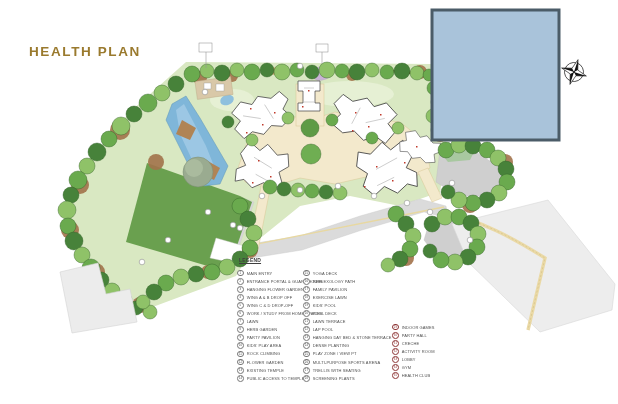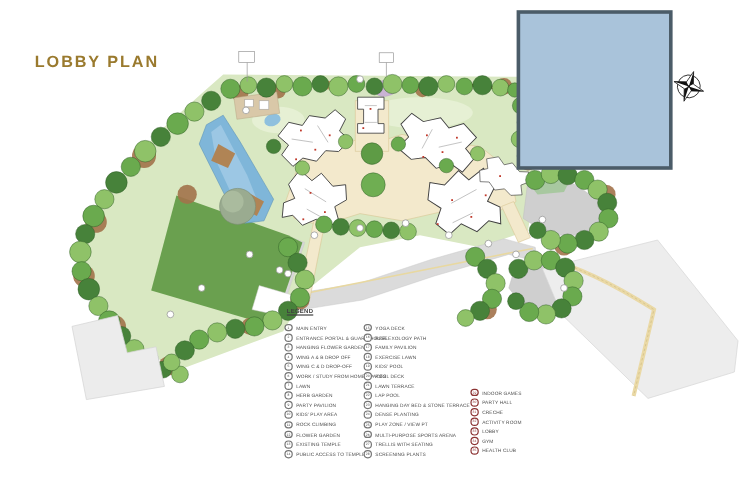--- a/index.html
+++ b/index.html
@@ -21,21 +21,21 @@
       font-size:2.8px;line-height:4.8px;text-align:center;color:#4a4a4a;background:#fff;}
   .lt{font-size:4px;color:#4f4f4f;letter-spacing:.1px;}
   .lcol3 .ln{border-color:#8c3333;color:#8c3333;}
   .lcol3 .lt{color:#4f4f4f;}
 </style>
 </head>
 <body>
 
 <div class="canvas">
 
-  <h1 class="page-title">LOBBY PLAN</h1>
+  <h1 class="page-title">HEALTH PLAN</h1>
 
   <svg width="618" height="404" viewBox="0 0 618 404">
 
     <g>
       <polygon points="186,62 432,64 447,150 440,192 400,206 350,196 300,206 258,240 236,276 150,308 92,280 66,214 80,170 130,112 168,78" fill="#d9e8c2" stroke="none"></polygon>
       <ellipse cx="210" cy="215" rx="30" ry="17" fill="#e6f0d4" transform="rotate(-18 210 215)"></ellipse>
       <ellipse cx="350" cy="94" rx="44" ry="13" fill="#e6f0d4"></ellipse>
       <ellipse cx="232" cy="100" rx="22" ry="11" fill="#e6f0d4"></ellipse>
     </g>
 

